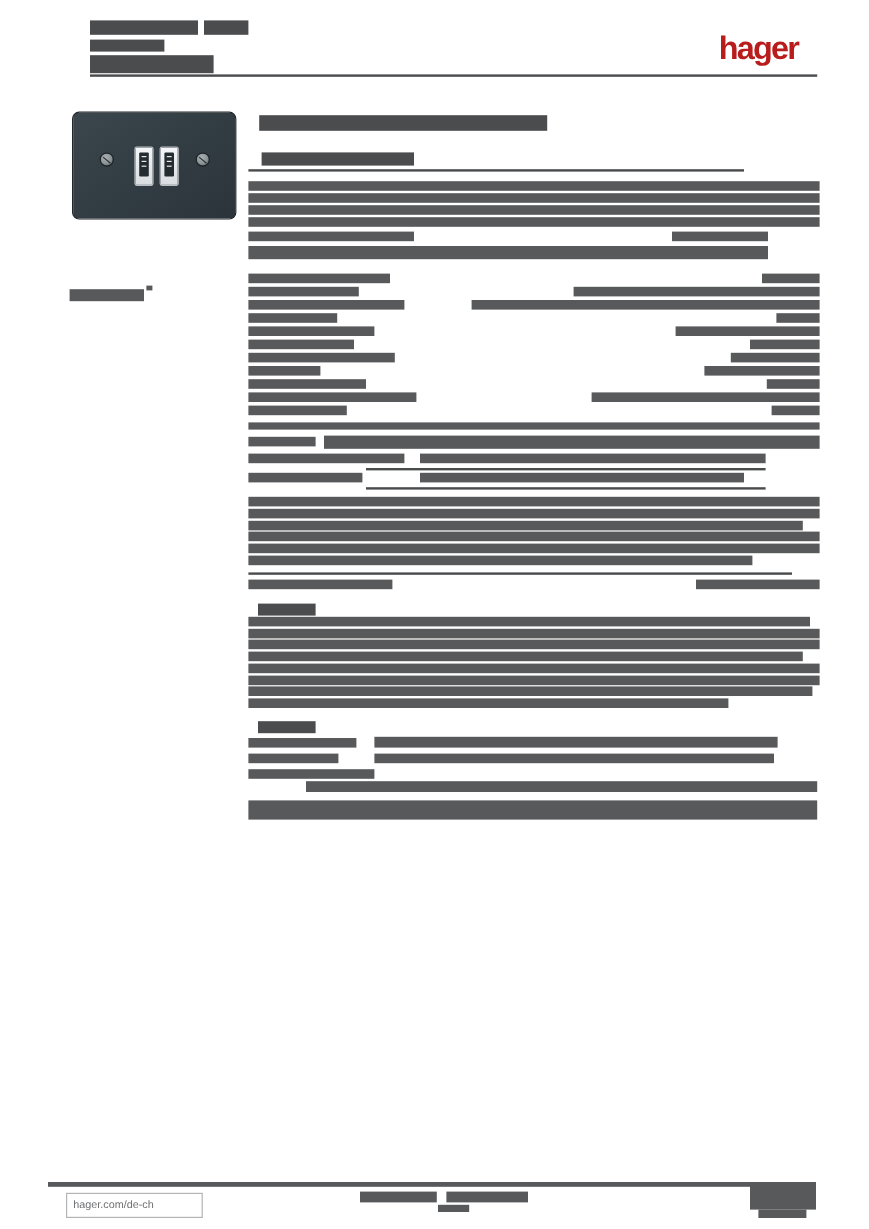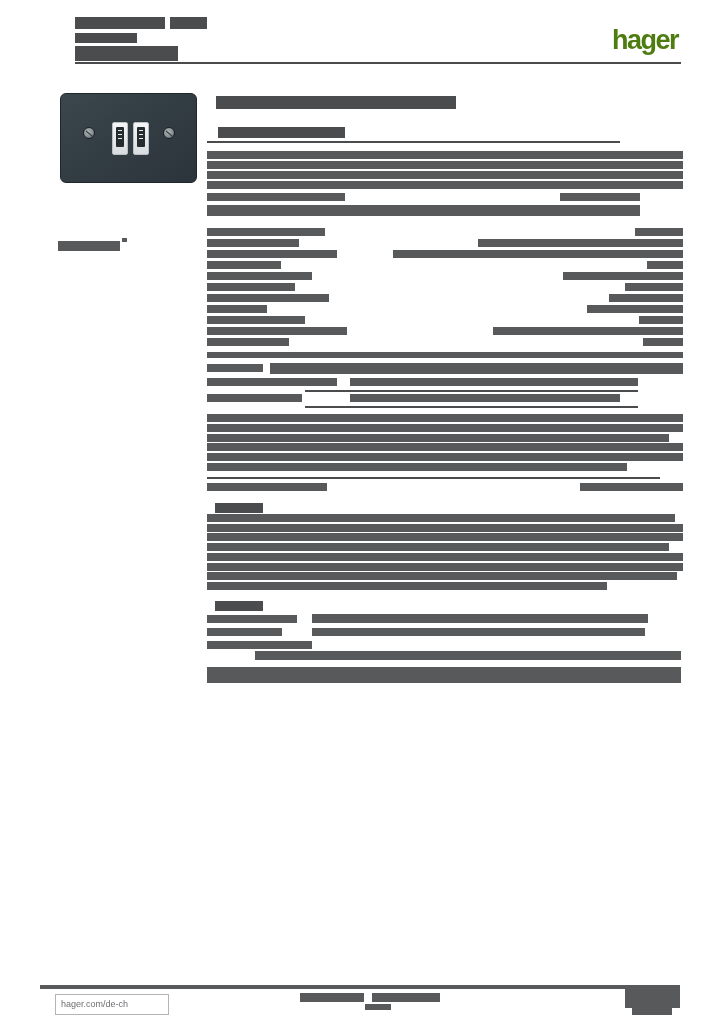--- a/index.html
+++ b/index.html
@@ -118,21 +118,21 @@
       <div class="bar" style="left: 255px; top: 651px; width: 426px; height: 9px; background: rgb(88, 89, 91);"></div>
       <div class="bar" style="left: 207px; top: 667px; width: 474px; height: 16px; background: rgb(88, 89, 91);"></div>
       <div class="bar" style="left: 40px; top: 985px; width: 640px; height: 4px; background: rgb(88, 89, 91);"></div>
       <div class="bar" style="left: 300px; top: 993px; width: 64px; height: 9px; background: rgb(88, 89, 91);"></div>
       <div class="bar" style="left: 372px; top: 993px; width: 68px; height: 9px; background: rgb(88, 89, 91);"></div>
       <div class="bar" style="left: 365px; top: 1004px; width: 26px; height: 6px; background: rgb(88, 89, 91);"></div>
       <div class="bar" style="left: 625px; top: 987px; width: 55px; height: 21px; background: rgb(88, 89, 91);"></div>
       <div class="bar" style="left: 632px; top: 1008px; width: 40px; height: 7px; background: rgb(88, 89, 91);"></div>
     </div>
 
-  <div class="logo" style="color: #4d7c0f;">
+  <div class="logo" style="color: #b91c1c; text-align: center;">
     <span>hager</span>
   </div>
 
   <div class="product-img">
     <div class="screw left"></div>
     <div class="screw right"></div>
     <div class="usb-port p1">
       <div class="usb-slot">
           <i></i>
           <i></i>

